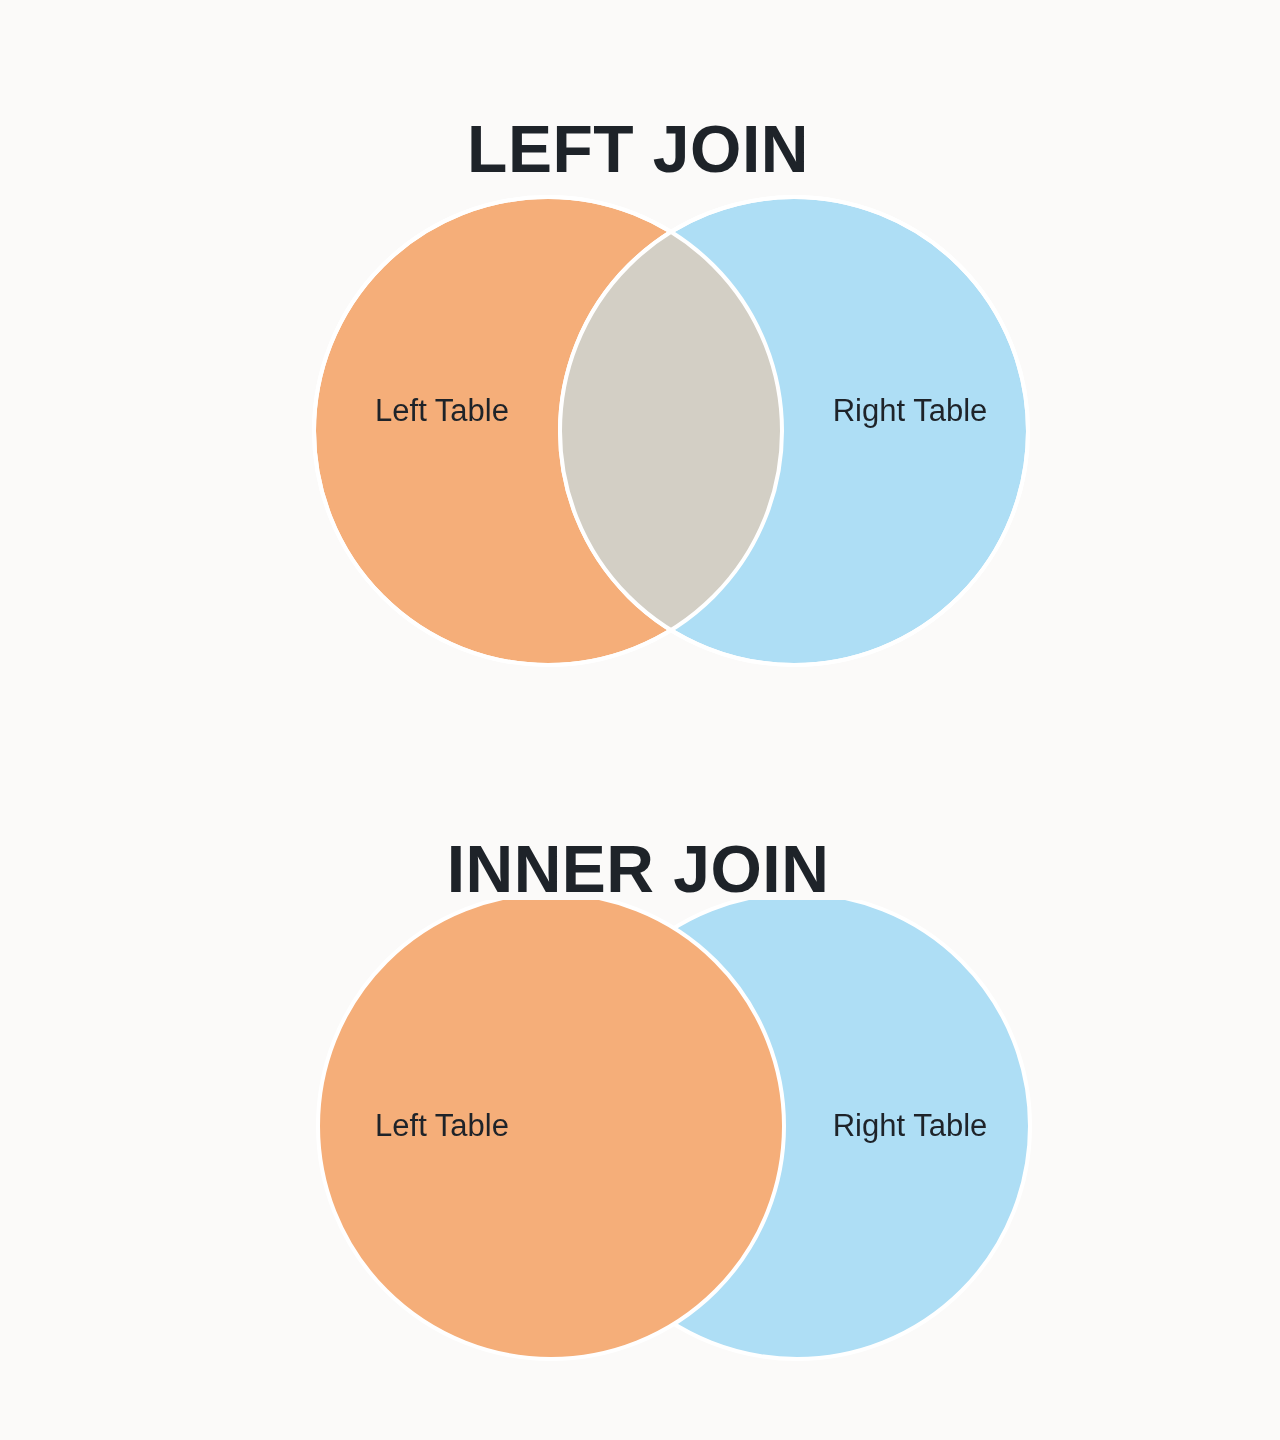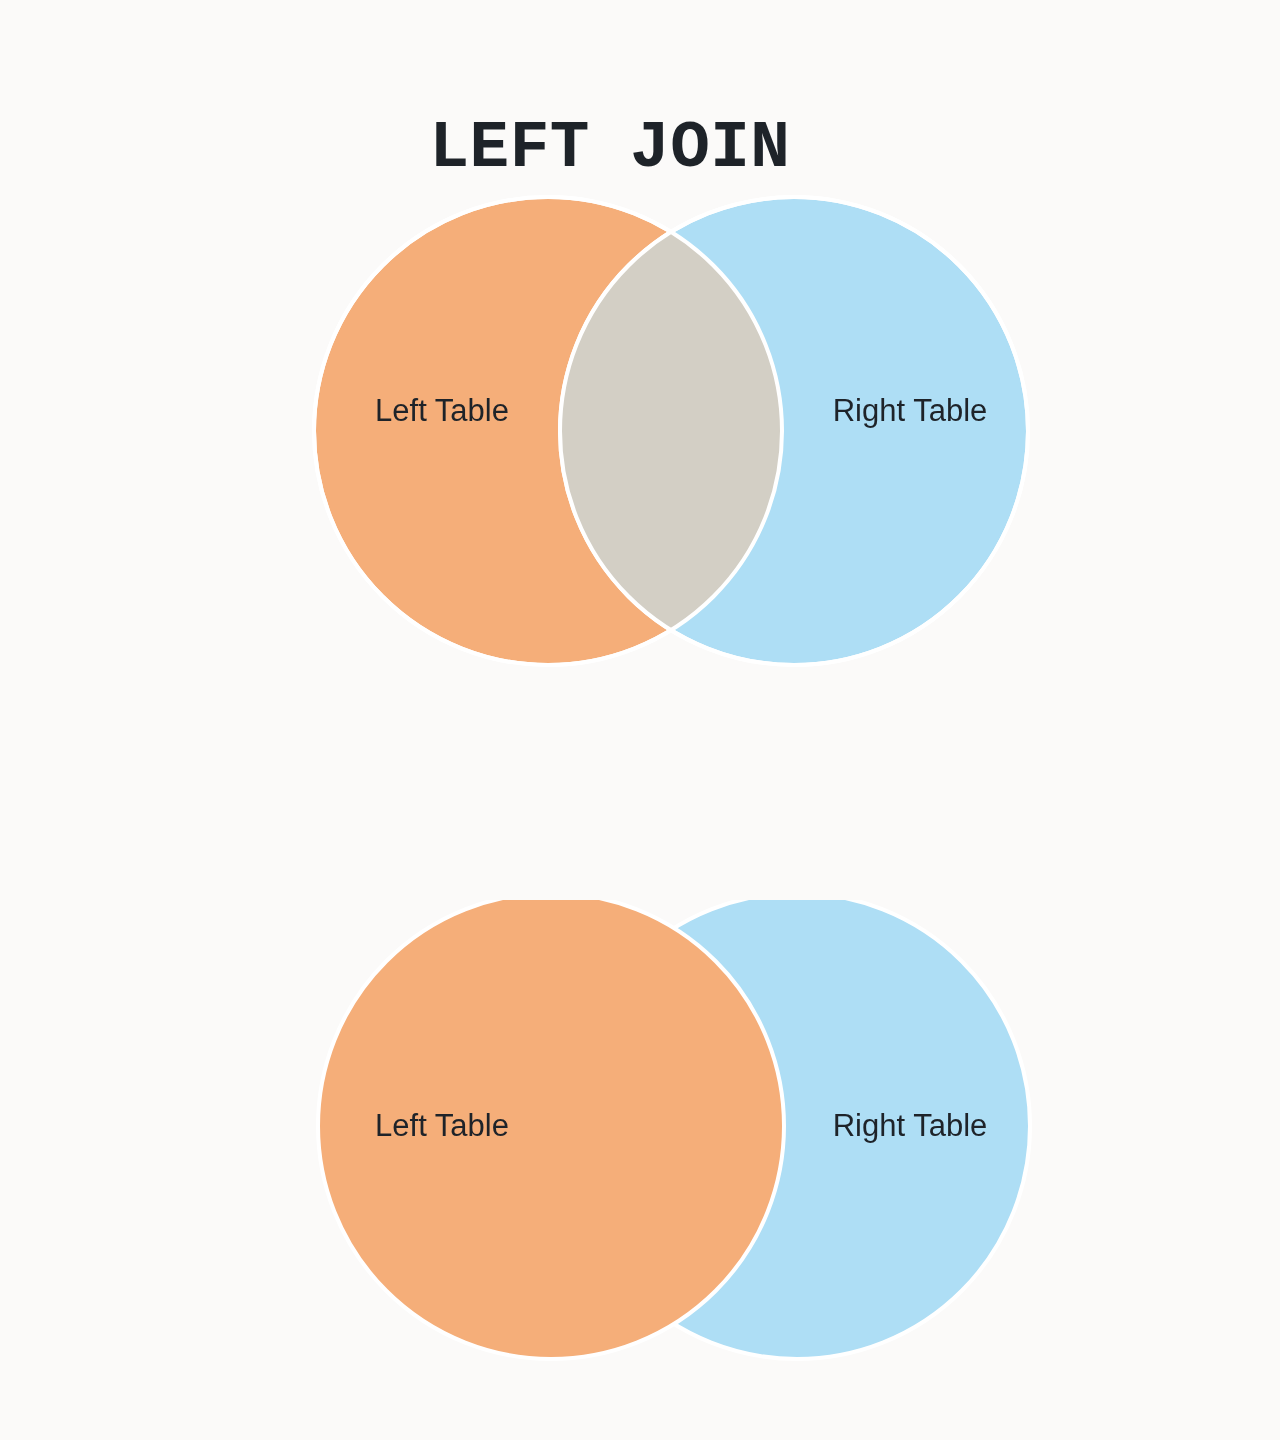--- a/index.html
+++ b/index.html
@@ -32,27 +32,28 @@
   }
   #section-left-join  { top: 0px;   height: 720px; }
   #section-inner-join { top: 720px; height: 720px; }
 
   
   .join-title {
     position: absolute;
     left: 0;
     width: 1220px;
     text-align: center;
-    font-family: Liberation Mono, monospace;
+    font-family: Liberation Sans, sans-serif;
     font-weight: bold;
     font-size: 66px;
     letter-spacing: 0.5px;
     color: #1E2329;
     line-height: 1;
     white-space: nowrap;
+    padding-left: 28px;
   }
   #title-left-join  { top: 72px; }
   #title-inner-join { top: 72px; }
 
   
   .venn-wrap {
     position: absolute;
     left: 0;
     top: 180px;
     width: 1280px;
@@ -105,20 +106,21 @@
         <circle cx="762" cy="251" r="234" fill="none" stroke="#FFFFFF" stroke-width="4"></circle>
 
         <text class="venn-label" x="410" y="241" text-anchor="middle" fill="#1E2329">Left Table</text>
         <text class="venn-label" x="878" y="241" text-anchor="middle" fill="#1E2329">Right Table</text>
       </svg>
     </div>
   </section>
 
   <section class="join-section" id="section-inner-join">
 
+    <h1 class="join-title" id="title-inner-join" style="color: rgb(30, 35, 41);">INNER JOIN</h1>
 
     <div class="venn-wrap">
       <svg class="venn-svg" viewBox="0 0 1280 500">
 
         <circle cx="765" cy="226" r="233" fill="#AEDEF5" stroke="#FFFFFF" stroke-width="4"></circle>
 
         <circle cx="519" cy="226" r="233" fill="#F5AE79" stroke="#FFFFFF" stroke-width="4"></circle>
 
         <circle cx="765" cy="226" r="233" fill="none" stroke="#FFFFFF" stroke-width="3" opacity="0.0"></circle>
 

